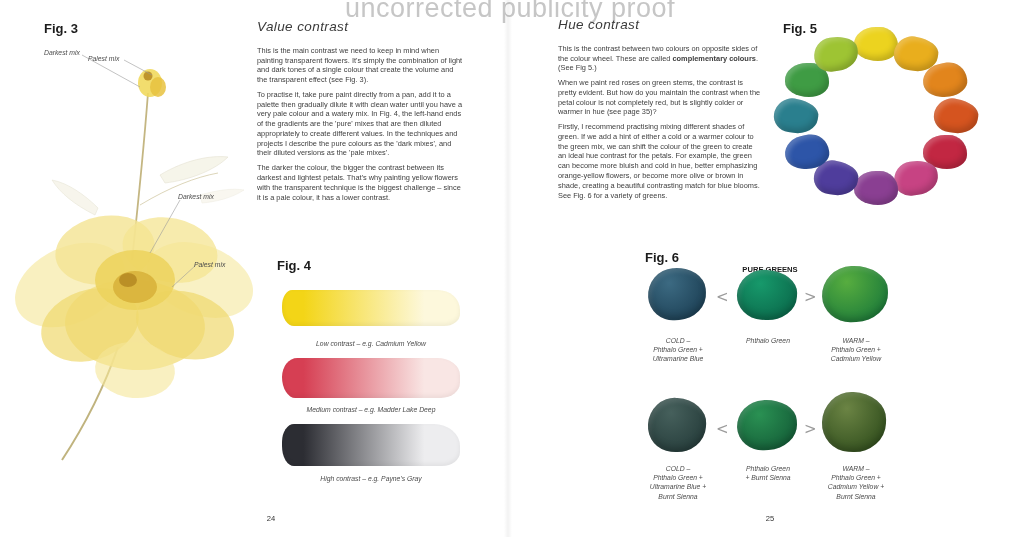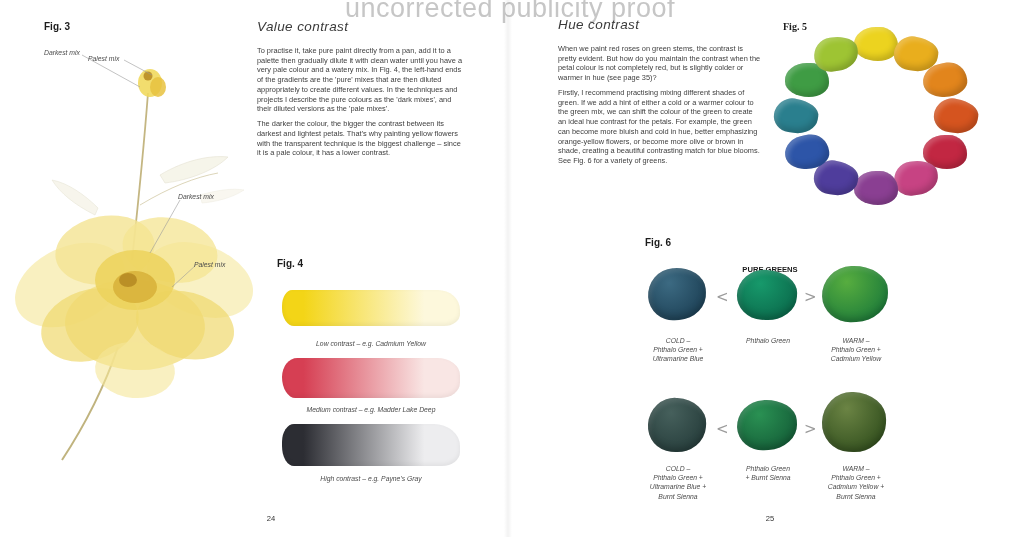--- a/index.html
+++ b/index.html
@@ -8,21 +8,21 @@
     font-family:"Liberation Sans", sans-serif;color:#3c3c3c;
   }
   .watermark{
     position:absolute;top:-7px;left:0;right:0;text-align:center;
     font-size:27px;color:#c6c6c6;letter-spacing:.5px;font-weight:400;white-space:nowrap;
   }
   .gutter{
     position:absolute;left:504px;top:0;width:8px;height:537px;
     background:linear-gradient(90deg,rgba(0,0,0,0) 0%,rgba(0,0,0,.05) 50%,rgba(0,0,0,0) 100%);
   }
-  .figlabel{position:absolute;font-size:10px;font-weight:bold;color:#1c1c1c;}
+  .figlabel{position:absolute;font-size:13px;font-weight:bold;color:#1c1c1c;}
   .article{position:absolute;font-size:7.4px;line-height:1.32;color:#3d3d3d;}
   .article h2{font-weight:normal;font-style:italic;font-size:13.5px;letter-spacing:.4px;color:#3a3a3a;margin:0 0 10px 0;}
   .article p{margin:0 0 5px 0;}
   .ann{position:absolute;font-style:italic;font-size:6.8px;color:#4a4a4a;white-space:nowrap;}
   .flower-svg{position:absolute;left:0;top:25px;width:270px;height:440px;}
   .paint{
     position:absolute;
     background:linear-gradient(90deg,var(--c1) 0%,var(--c1) 12%,var(--c2) 80%,var(--c2) 100%);
     border-radius:10px 22px 16px 12px / 16px 20px 12px 18px;
     box-shadow:inset 0 -2px 5px rgba(0,0,0,.06);
@@ -91,60 +91,62 @@
     <path d="M196 240 L172 262" stroke="#9a9a9a" stroke-width=".6" fill="none"></path>
   </svg>
 
   <div class="ann" style="left:44px;top:49px;">Darkest mix</div>
   <div class="ann" style="left:88px;top:55px;">Palest mix</div>
   <div class="ann" style="left:178px;top:193px;">Darkest mix</div>
   <div class="ann" style="left:194px;top:261px;">Palest mix</div>
 
   <div class="article" style="left:257px;top:18px;width:206px;">
     <h2>Value contrast</h2>
+    <p>This is the main contrast we need to keep in mind when painting transparent flowers. It's simply the combination of light and dark tones of a single colour that create the volume and the transparent effect (see Fig. 3).</p>
     <p>To practise it, take pure paint directly from a pan, add it to a palette then gradually dilute it with clean water until you have a very pale colour and a watery mix. In Fig. 4, the left-hand ends of the gradients are the 'pure' mixes that are then diluted appropriately to create different values. In the techniques and projects I describe the pure colours as the 'dark mixes', and their diluted versions as the 'pale mixes'.</p>
     <p>The darker the colour, the bigger the contrast between its darkest and lightest petals. That's why painting yellow flowers with the transparent technique is the biggest challenge – since it is a pale colour, it has a lower contrast.</p>
   </div>
 
   <div class="figlabel" style="left:277px;top:258px;">Fig. 4</div>
 
   <div class="paint" style="left: 282px; top: 290px; width: 178px; height: 36px; --c1: #f3d517; --c2: #fdf8dc;"></div>
   <div class="caption" style="left:276px;top:340px;">Low contrast – e.g. Cadmium Yellow</div>
 
   <div class="paint" style="left: 282px; top: 358px; width: 178px; height: 40px; border-radius: 16px 24px 20px 14px / 20px 18px 16px 22px; --c1: #d63f53; --c2: #f9e6e4;"></div>
   <div class="caption" style="left:276px;top:406px;">Medium contrast – e.g. Madder Lake Deep</div>
 
   <div class="paint" style="left: 282px; top: 424px; width: 178px; height: 42px; border-radius: 12px 26px 18px 12px / 18px 22px 14px 20px; --c1: #2c2d33; --c2: #ededef;"></div>
   <div class="caption" style="left:276px;top:475px;">High contrast – e.g. Payne's Gray</div>
 
   <div class="pagenum" style="left:256px;top:514px;">24</div>
 
   <div class="article" style="left:558px;top:16px;width:204px;">
     <h2>Hue contrast</h2>
+    <p><span>This is the contrast between two colours on opposite sides of the colour wheel. These are called </span><span class="bold">complementary colours</span><span>. (See Fig 5.)</span></p>
     <p>When we paint red roses on green stems, the contrast is pretty evident. But how do you maintain the contrast when the petal colour is not completely red, but is slightly colder or warmer in hue (see page 35)?</p>
     <p>Firstly, I recommend practising mixing different shades of green. If we add a hint of either a cold or a warmer colour to the green mix, we can shift the colour of the green to create an ideal hue contrast for the petals. For example, the green can become more bluish and cold in hue, better emphasizing orange-yellow flowers, or become more olive or brown in shade, creating a beautiful contrasting match for blue blooms. See Fig. 6 for a variety of greens.</p>
   </div>
 
-  <div class="figlabel" style="left:783px;top:21px;font-family:Liberation Serif, serif;">Fig. 5</div>
+  <div class="figlabel" style="left:783px;top:21px;">Fig. 5</div>
   <div class="wheel">
     <div class="wheel-blob" style="left: 84px; top: 5px; background: rgb(236, 211, 31);"></div>
     <div class="wheel-blob" style="left: 124px; top: 15px; background: rgb(233, 174, 29);"></div>
     <div class="wheel-blob" style="left: 153px; top: 41px; background: rgb(226, 133, 28);"></div>
     <div class="wheel-blob" style="left: 164px; top: 77px; background: rgb(213, 84, 31);"></div>
     <div class="wheel-blob" style="left: 153px; top: 113px; background: rgb(194, 39, 66);"></div>
     <div class="wheel-blob" style="left: 124px; top: 139px; background: rgb(199, 67, 131);"></div>
     <div class="wheel-blob" style="left: 84px; top: 149px; background: rgb(138, 63, 146);"></div>
     <div class="wheel-blob" style="left: 44px; top: 139px; background: rgb(79, 61, 156);"></div>
     <div class="wheel-blob" style="left: 15px; top: 113px; background: rgb(45, 85, 168);"></div>
     <div class="wheel-blob" style="left: 4px; top: 77px; background: rgb(42, 127, 142);"></div>
     <div class="wheel-blob" style="left: 15px; top: 41px; background: rgb(63, 156, 68);"></div>
     <div class="wheel-blob" style="left: 44px; top: 15px; background: rgb(158, 196, 51);"></div>
   </div>
 
-  <div class="figlabel" style="left:645px;top:237px;">Fig. 6</div>
+  <div class="figlabel" style="left:645px;top:250px;">Fig. 6</div>
   <div class="section-head" style="left:640px;top:251px;width:260px;margin-top:14px;">PURE GREENS</div>
 
   <div class="green-blob" style="left: 648px; top: 268px; width: 58px; height: 52px; transform: rotate(-4deg); --c1: #3c6a82; --c2: #1e4257;"></div>
   <div class="chev" style="left:716px;top:288px;">&lt;</div>
   <div class="green-blob" style="left: 737px; top: 270px; width: 60px; height: 50px; transform: rotate(3deg); --c1: #17996b; --c2: #0b6b4c;"></div>
   <div class="chev" style="left:804px;top:288px;">&gt;</div>
   <div class="green-blob" style="left: 822px; top: 266px; width: 66px; height: 56px; transform: rotate(-2deg); --c1: #57ad3f; --c2: #1f7d3a;"></div>
 
   <div class="gcap" style="left:636px;top:336px;width:84px;">COLD –
 Phthalo Green +

